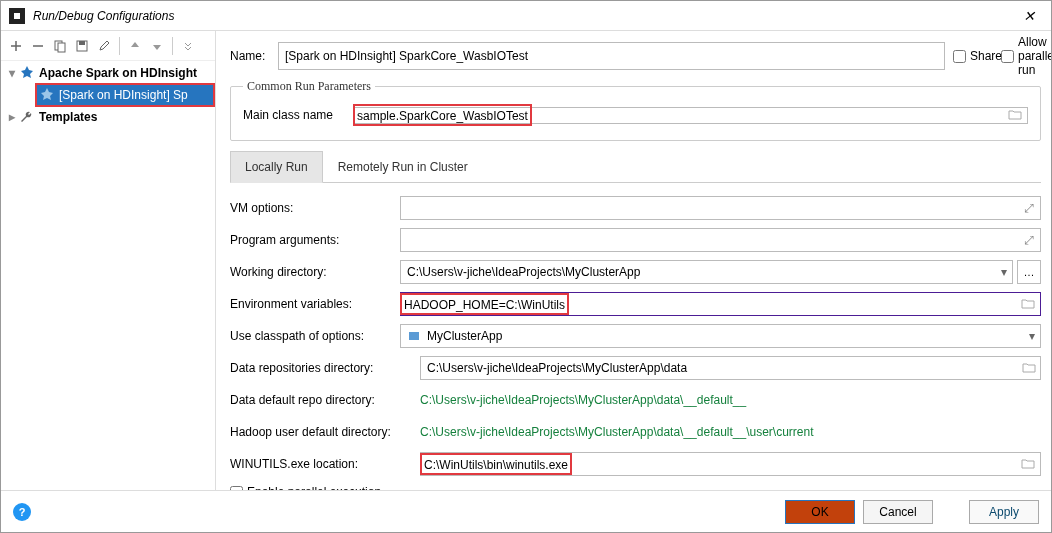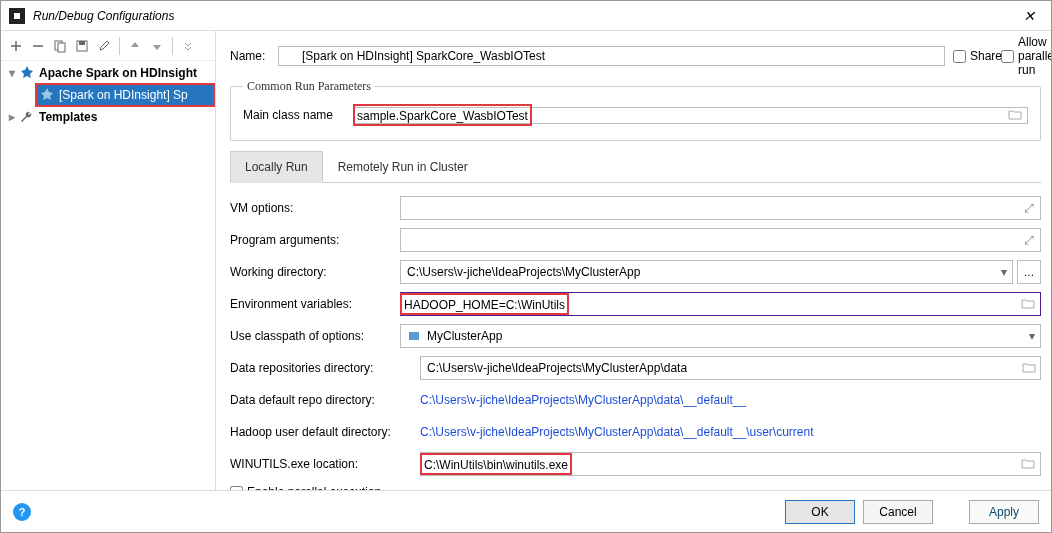--- a/index.html
+++ b/index.html
@@ -35,36 +35,36 @@
 .chk input { width: 13px; height: 13px; }
 
 fieldset { border: 1px solid #ccc; border-radius: 2px; padding: 10px 12px 4px 12px; margin-bottom: 10px; }
 legend { padding: 0 4px; color: #333; font-family: Liberation Serif, serif; }
 .form-row { display: flex; align-items: center; margin-bottom: 10px; min-height: 22px; }
 .form-row .lbl { width: 170px; }
 .form-row .field { flex: 1; position: relative; }
 .form-row input.txt, .form-row .selectish { width: 100%; height: 24px; border: 1px solid #bbb; padding: 0 24px 0 6px; background: #fff; }
 .form-row .endicon { position: absolute; right: 4px; top: 50%; transform: translateY(-50%); width: 16px; height: 16px; color: #888; display:flex; align-items:center; justify-content:center; }
 .redbox { border: 2px solid #E1393F; display: inline-block; padding: 0 2px; height: 22px; line-height: 20px; }
-.readonly { color: #1d4ed8; }
+.readonly { color: #15803d; }
 
 .tabs { display: flex; border-bottom: 1px solid #ccc; margin-bottom: 14px; }
 .tab { padding: 8px 14px; border: 1px solid transparent; border-bottom: none; cursor: pointer; color: #333; }
 .tab.active { background: #e6e6e6; border-color: #ccc; border-bottom: 1px solid #e6e6e6; margin-bottom: -1px; }
 
 .selectish { display: flex; align-items: center; gap: 6px; background: #f6f6f6; }
 .selectish .mod-icon { width: 14px; height: 14px; }
 .chevd { position: absolute; right: 6px; top: 50%; transform: translateY(-50%); color: #666; }
 .browse { width: 24px; height: 24px; border: 1px solid #bbb; margin-left: 4px; display:flex; align-items:center; justify-content:center; cursor:pointer; font-size:11px; background:#fff; }
 
 .footer { height: 42px; border-top: 1px solid #ddd; display: flex; align-items: center; padding: 0 12px; gap: 8px; }
 .footer .help { width: 18px; height: 18px; border-radius: 50%; background: #2196F3; color: #fff; display:flex; align-items:center; justify-content:center; font-size:11px; font-weight:bold; cursor:pointer; }
 .footer .spacer { flex: 1; }
 .footer button { min-width: 70px; height: 24px; border: 1px solid #aaa; background: #f5f5f5; cursor: pointer; }
-.footer button.primary { border: 1px solid #2675BF; background: #e5e5e5; }
+.footer button.primary { border: 1px solid #2675BF; background: #c2410c; }
 .footer button:disabled { color: #0c4a6e; background: #f9f9f9; margin-left: 28px; }
 
 .spark-icon { color: #2675BF; }
 .wrench-icon { color: #666; }
 </style>
 </head>
 <body>
 
 <div class="titlebar">
   <span class="icon">
@@ -153,21 +153,21 @@
             </svg>
         </span>
         <span>Templates</span>
       </div>
     </div>
   </div>
 
   <div class="content">
     <div class="name-row">
       <label>Name:</label>
-      <input class="txt" type="text" style="flex: 1 1 0%; height: 20px; border: 1px solid rgb(187, 187, 187); padding: 0px 23px;" value="[Spark on HDInsight] SparkCore_WasbIOTest">
+      <input class="txt" type="text" style="flex: 1 1 0%; height: 28px; border: 1px solid rgb(187, 187, 187); padding: 0px 6px;" value="[Spark on HDInsight] SparkCore_WasbIOTest">
       <label class="chk">
           <input type="checkbox" style="">
           <span>Share</span>
         </label>
       <label class="chk">
           <input type="checkbox" style="">
           <span>Allow parallel run</span>
         </label>
     </div>
 

